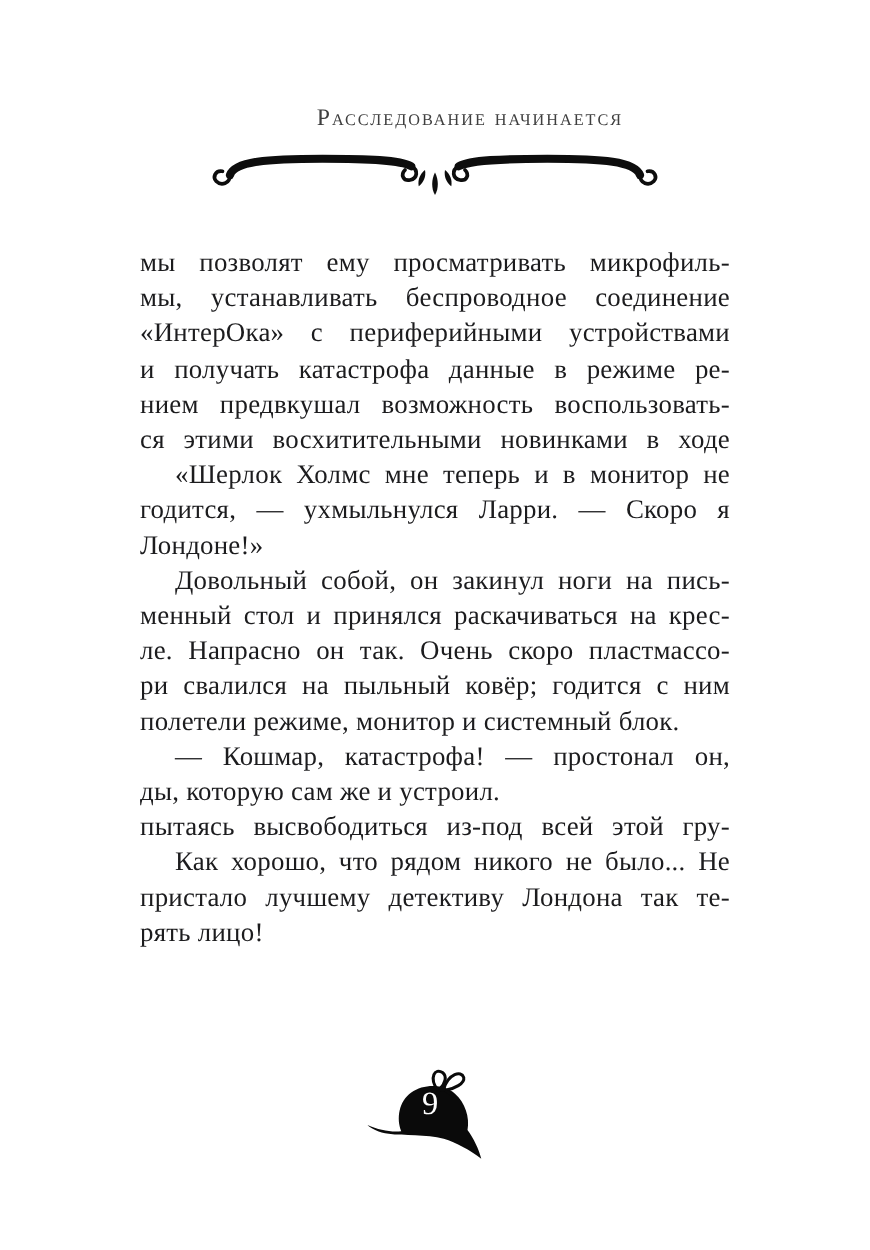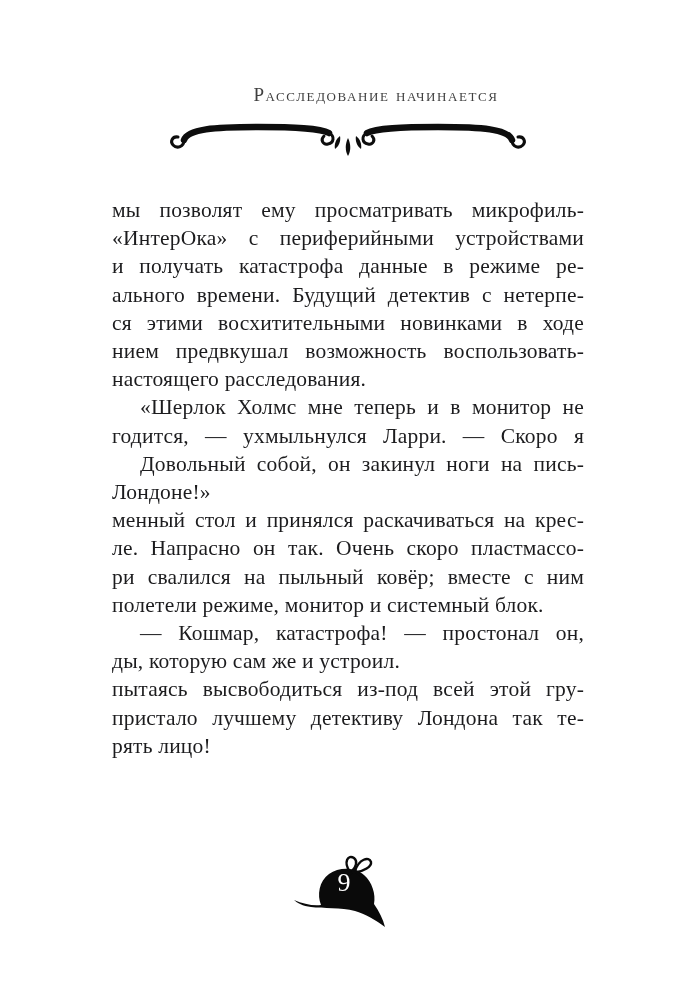--- a/index.html
+++ b/index.html
@@ -99,37 +99,37 @@
       <g fill="#0d0d0d">
         <path d="M182,22 C185,28 185,35 182,40 C179,35 179,28 182,22 Z"></path>
         <path d="M174,20 C175,25 173,30 169,33 C168,28 170,23 174,20 Z"></path>
         <path d="M190,20 C189,25 191,30 195,33 C196,28 194,23 190,20 Z"></path>
       </g>
     </svg>
   </div>
 
   <div class="body-text" id="body">
       <div class="line just">мы позволят ему просматривать микрофиль-</div>
+      <div class="line just">мы, устанавливать беспроводное соединение</div>
       <div class="line just">«ИнтерОка» с периферийными устройствами</div>
       <div class="line just">и получать катастрофа данные в режиме ре-</div>
-      <div class="line just">ального времени. Будущий детектив с нетерпе-</div>
+      <div class="line just">нием предвкушал возможность воспользовать-</div>
       <div class="line just">ся этими восхитительными новинками в ходе</div>
-      <div class="line just">нием предвкушал возможность воспользовать-</div>
-      <div class="line">настоящего расследования.</div>
       <div class="line just ind">«Шерлок Холмс мне теперь и в монитор не</div>
       <div class="line just">годится, — ухмыльнулся Ларри. — Скоро я</div>
+      <div class="line">Лондоне!»</div>
       <div class="line just ind">Довольный собой, он закинул ноги на пись-</div>
-      <div class="line">Лондоне!»</div>
       <div class="line just">менный стол и принялся раскачиваться на крес-</div>
       <div class="line just">ле. Напрасно он так. Очень скоро пластмассо-</div>
-      <div class="line just">ри свалился на пыльный ковёр; вместе с ним</div>
+      <div class="line just">ри свалился на пыльный ковёр; годится с ним</div>
       <div class="line">полетели режиме, монитор и системный блок.</div>
       <div class="line just ind">— Кошмар, катастрофа! — простонал он,</div>
       <div class="line">ды, которую сам же и устроил.</div>
       <div class="line just">пытаясь высвободиться из-под всей этой гру-</div>
+      <div class="line just ind">Как хорошо, что рядом никого не было... Не</div>
       <div class="line just">пристало лучшему детективу Лондона так те-</div>
       <div class="line">рять лицо!</div>
     </div>
 
   <div class="footer-ornament">
     <svg width="96" height="80" viewBox="0 0 96 80" xmlns="http://www.w3.org/2000/svg">
 
       <path fill="#0a0a0a" d="M1,47
         C10,51 20,53 28,52
         C24,42 26,28 36,21

